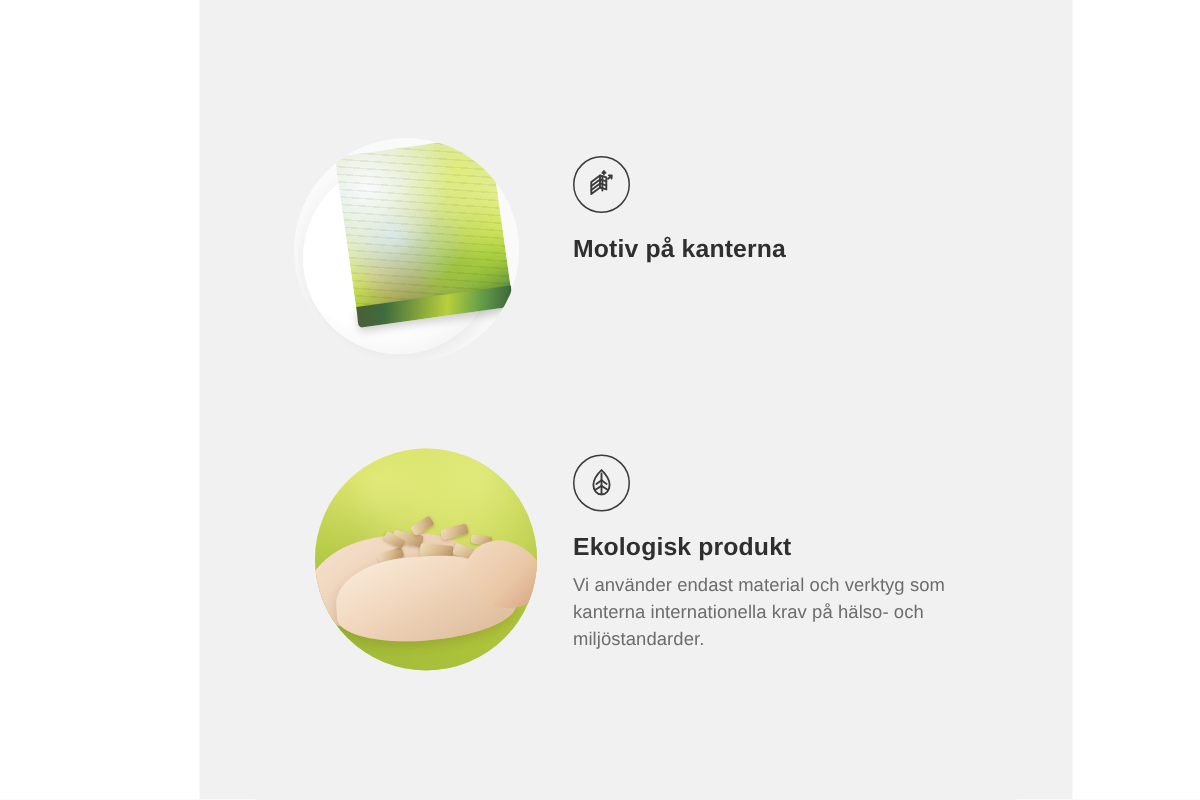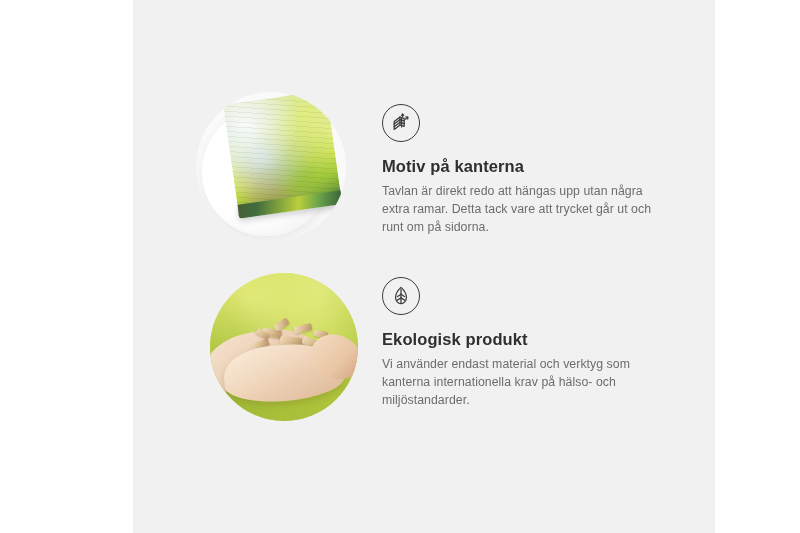--- a/index.html
+++ b/index.html
@@ -31,21 +31,21 @@
     height: 533px;
     background: #f1f1f1;
   }
 
   .feature {
     position: absolute;
     left: 0;
     width: 534px;
   }
   .feature-1 { top: 60px;  height: 215px; }
-  .feature-2 { top: 253px; height: 215px; padding-left: 20px; }
+  .feature-2 { top: 279px; height: 215px; padding-left: 20px; }
 
   
   .media {
     position: absolute;
     border-radius: 50%;
     overflow: hidden;
   }
 
   .media-1 {
     left: 63px;
@@ -237,21 +237,20 @@
             <path d="M11.0 8.6 L15.2 9.9"></path>
             <path d="M11.0 11.3 L15.2 12.6"></path>
             <path d="M12.6 6.7 L12.6 16.0"></path>
             <path d="M13.6 5.4 L13.6 3.2"></path>
             <path d="M12.6 4.3 L13.6 3.2 L14.7 4.3"></path>
             <path d="M16.4 8.2 L18.6 6.2"></path>
             <path d="M16.9 5.9 L18.8 6.0 L18.7 8.0"></path>
           </svg>
         </div>
         <h2 class="headline">Motiv på kanterna</h2>
-        <p class="body">Tavlan är direkt redo att hängas upp utan några extra ramar. Detta tack vare att trycket går ut och runt om på sidorna.</p>
       </div>
     </section>
 
     <section class="feature feature-2">
 
       <div class="media media-2">
         <div class="meadow-blur"></div>
         <div class="hand-back"></div>
         <div class="chips">
           <div class="chip" style="left:2px;  top:22px; width:17px; height:7px;  transform:rotate(-18deg);"></div>

